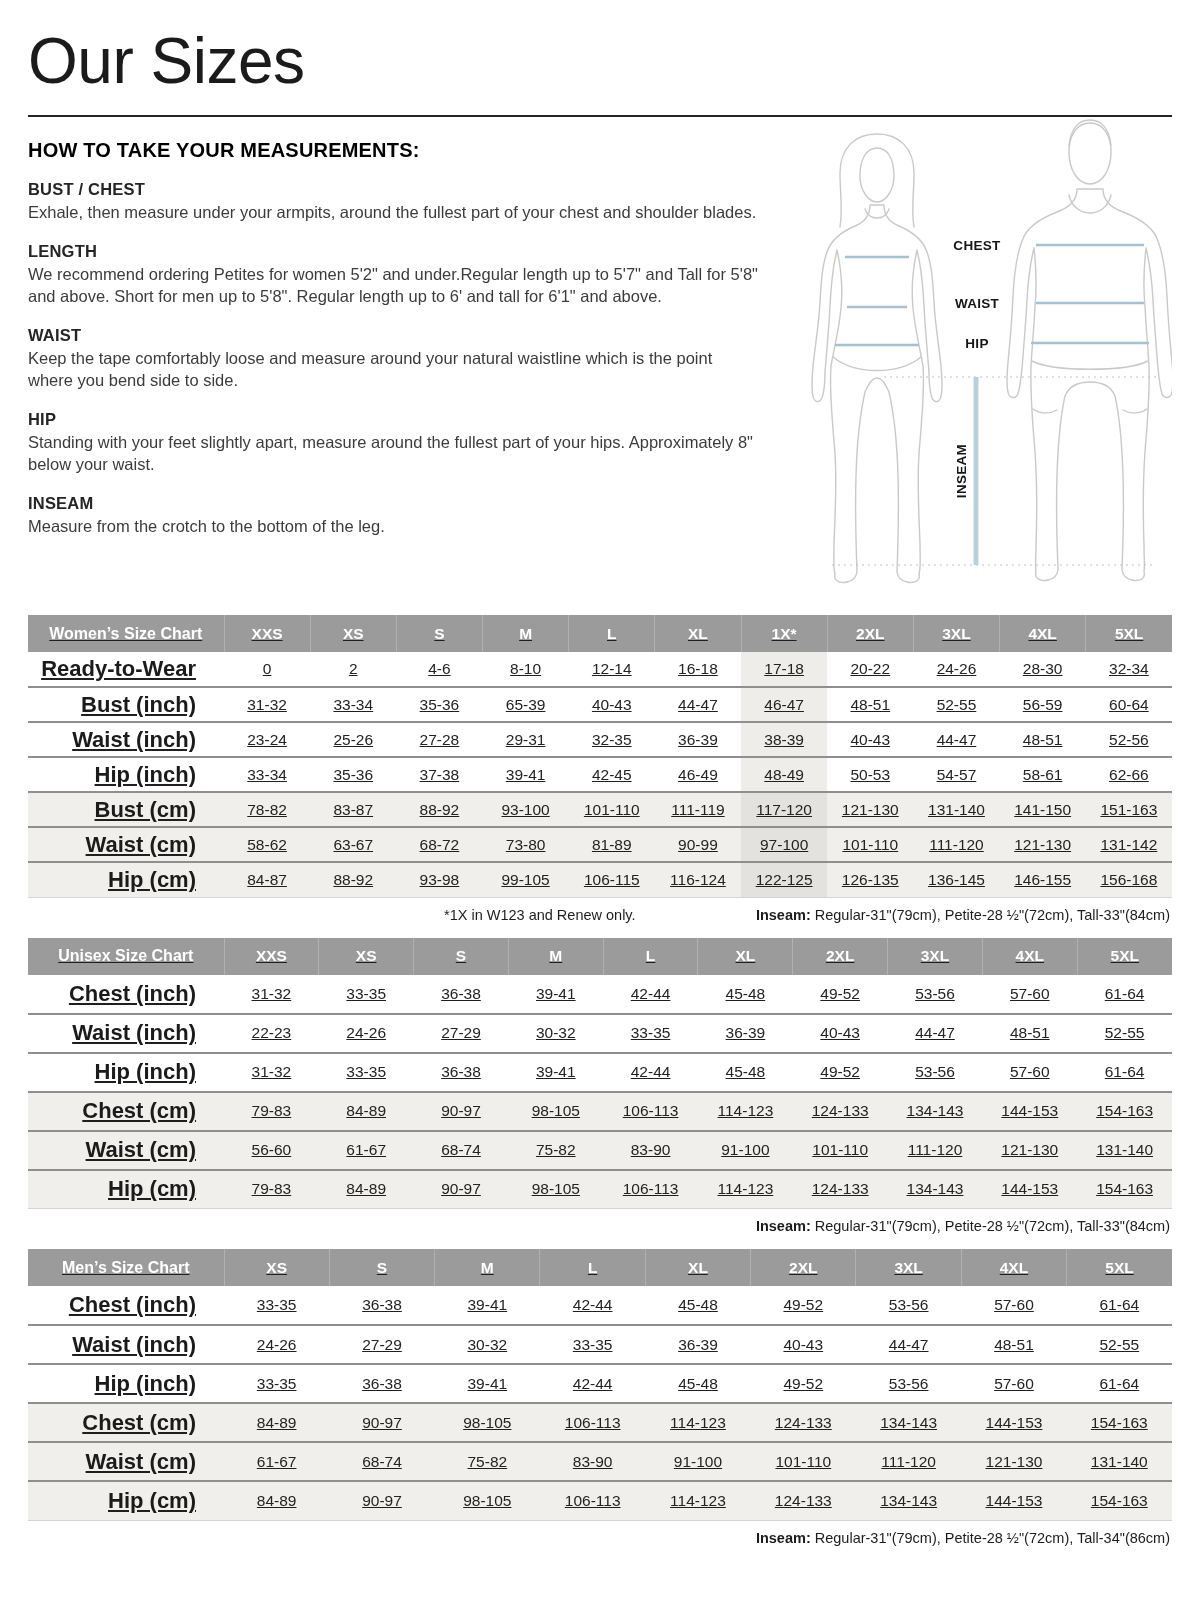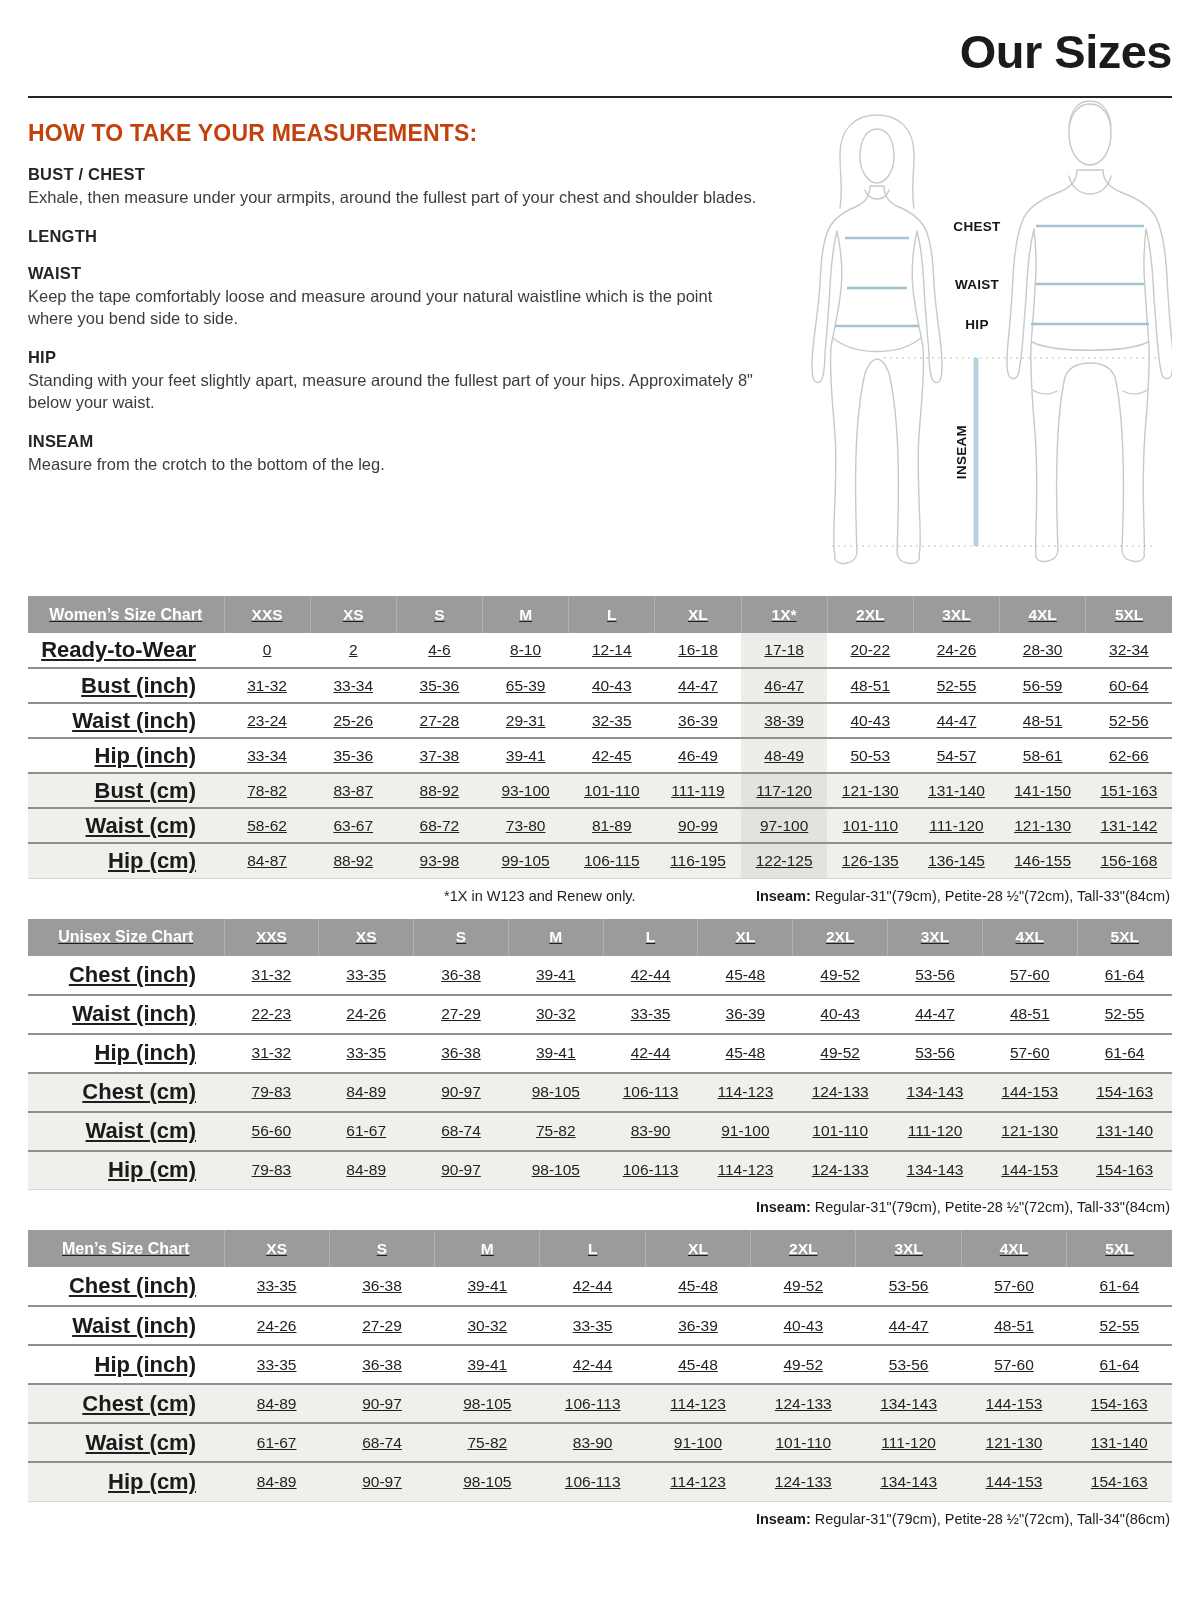--- a/index.html
+++ b/index.html
@@ -11,25 +11,25 @@
     --inseam-blue:#b8d1de;
     --ink:#1f1f1f;
   }
   *{box-sizing:border-box;}
   html,body{margin:0;padding:0;}
   body{
     width:1200px;height:1600px;background:#fff;color:var(--ink);
     font-family:"Liberation Sans","DejaVu Sans",sans-serif;overflow:hidden;
   }
   .page{padding:24px 28px 0;}
-  h1{font-size:47px;font-weight:700;letter-spacing:-0.5px;color:#1b1b1b;margin:0 0 17px;text-align:right;}
+  h1{font-size:64px;font-weight:400;letter-spacing:-0.5px;color:#1b1b1b;margin:0 0 17px;}
   .title-rule{border:none;border-top:2.5px solid #242424;margin:0;}
   .content{display:flex;margin-top:16px;height:474px;}
   .intro{width:748px;padding-right:14px;}
-  .intro h2{font-size:23px;font-weight:700;color:#c2410c;margin:6px 0 4px;letter-spacing:0.2px;}
+  .intro h2{font-size:20px;font-weight:700;color:#000000;margin:6px 0 4px;letter-spacing:0.2px;}
   .intro h3{font-size:16.5px;font-weight:700;color:#252525;margin:18px 0 3px;letter-spacing:0.2px;}
   .intro p{font-size:16.5px;line-height:1.33;color:#3c3c3c;margin:0;}
   .figure{width:400px;margin-top:-18px;}
   .figure svg{display:block;}
   .outline{fill:none;stroke:#c9c9c9;stroke-width:1.4;stroke-linecap:round;stroke-linejoin:round;}
   .mline{stroke:var(--accent-blue);stroke-width:2.5;}
   .inseam-line{stroke:var(--inseam-blue);stroke-width:5;}
   .dotted{stroke:#bfbfbf;stroke-width:1.2;stroke-dasharray:2 4;}
   .fig-label{fill:#161616;font-weight:700;font-size:13.5px;letter-spacing:0.3px;text-anchor:middle;}
   .size-table{margin-top:8px;text-decoration:underline;}
@@ -60,20 +60,21 @@
   <hr class="title-rule">
 
   <div class="content">
     <div class="intro">
       <h2>HOW TO TAKE YOUR MEASUREMENTS:</h2>
 
       <h3>BUST / CHEST</h3>
       <p>Exhale, then measure under your armpits, around the fullest part of your chest and shoulder blades.</p>
 
       <h3>LENGTH</h3>
+      <p>We recommend ordering Petites for women 5'2" and under.Regular length up to 5'7" and Tall for 5'8" and above. Short for men up to 5'8". Regular length up to 6' and tall for 6'1" and above.</p>
 
       <h3>WAIST</h3>
       <p>Keep the tape comfortably loose and measure around your natural waistline which is the point where you bend side to side.</p>
 
       <h3>HIP</h3>
       <p>Standing with your feet slightly apart, measure around the fullest part of your hips. Approximately 8" below your waist.</p>
 
       <h3>INSEAM</h3>
       <p>Measure from the crotch to the bottom of the leg.</p>
     </div>
@@ -219,21 +220,21 @@
             <td>121-130</td>
             <td>131-142</td>
           </tr>
           <tr class="shaded">
             <td class="row-label">Hip (cm)</td>
             <td>84-87</td>
             <td>88-92</td>
             <td>93-98</td>
             <td>99-105</td>
             <td>106-115</td>
-            <td>116-195</td>
+            <td>116-124</td>
             <td class="hl">122-125</td>
             <td>126-135</td>
             <td>136-145</td>
             <td>146-155</td>
             <td>156-168</td>
           </tr>
         </tbody>
       </table>
     <div class="footnote">
       <span class="fn-left">*1X in W123 and Renew only.</span>

